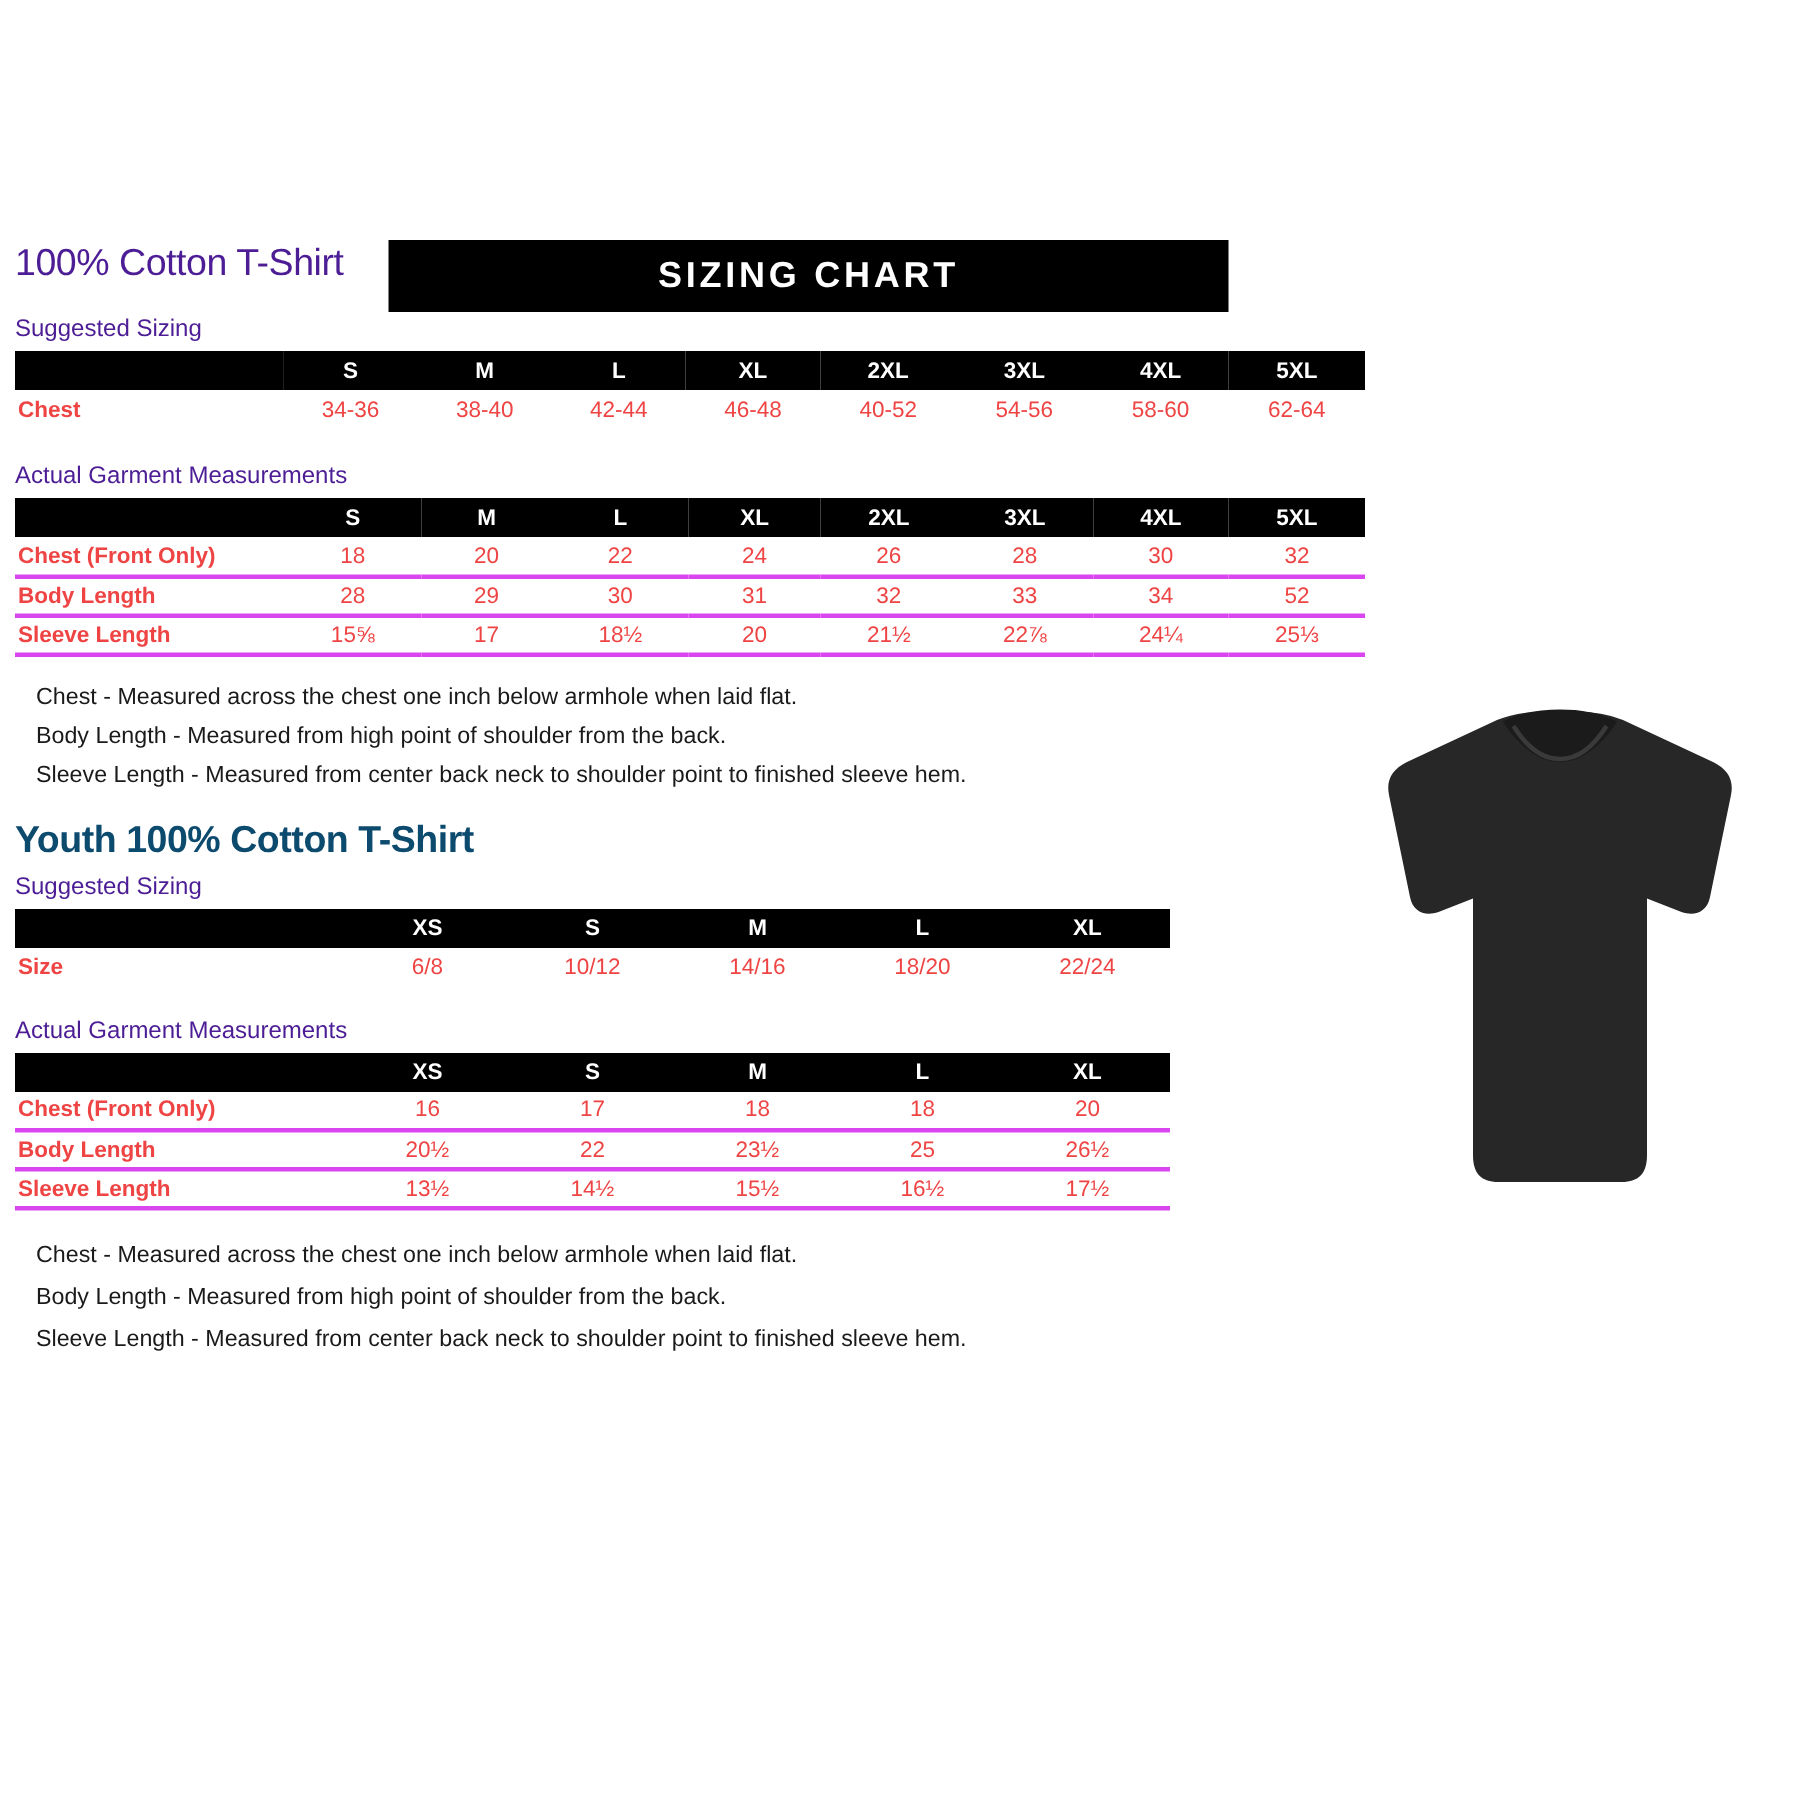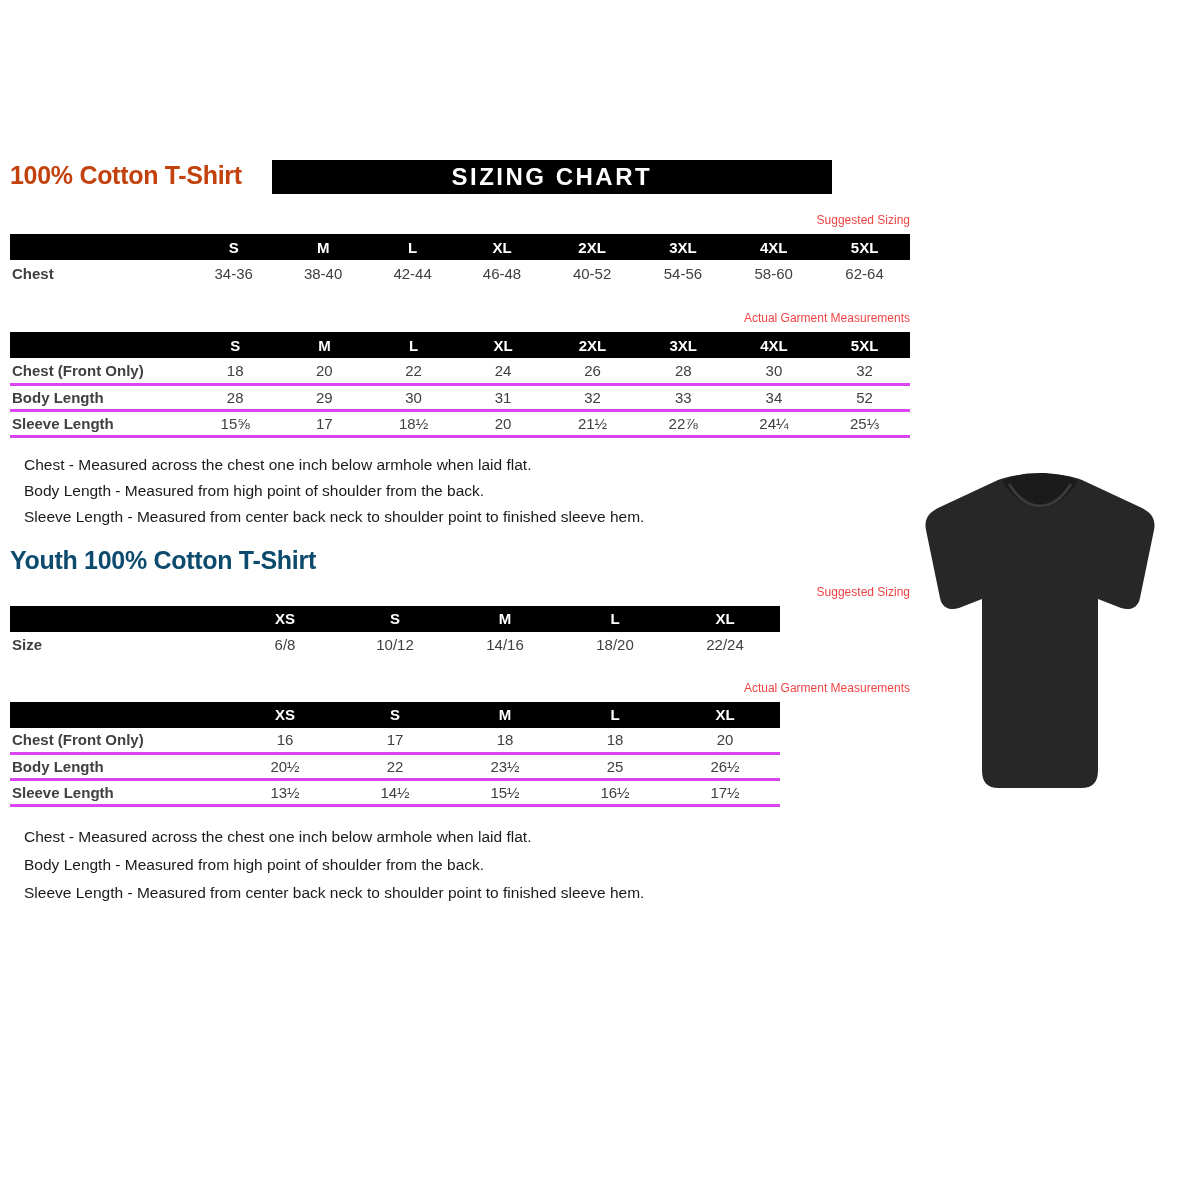--- a/index.html
+++ b/index.html
@@ -32,47 +32,46 @@
     width: 900px;
   }
 
   .title-row {
     display: flex;
     align-items: flex-start;
     height: 44px;
   }
   .main-title {
     font-size: 25px;
-    font-weight: 700;
+    font-weight: 400;
     letter-spacing: -0.3px;
-    color: #c2410c;
+    color: #4c1d95;
     line-height: 30px;
     white-space: nowrap;
   }
   .sizing-banner {
     margin-left: 30px;
     background: #000000;
     color: #ffffff;
     width: 560px;
-    height: 34px;
+    height: 48px;
     display: flex;
     align-items: center;
     justify-content: center;
     font-size: 24px;
     font-weight: 700;
     letter-spacing: 2.5px;
   }
 
   .sub-label {
-    font-size: 12px;
-    color: #ef4444;
+    font-size: 16px;
+    color: #4c1d95;
     margin-top: 6px;
     margin-bottom: 4px;
     line-height: 20px;
-    text-align: right;
   }
 
   table.size-table {
     border-collapse: collapse;
     table-layout: fixed;
     font-size: 15px;
   }
   table.size-table td, table.size-table th {
     padding: 0;
     margin: 0;
@@ -95,21 +94,21 @@
     text-align: left;
   }
 
   .data-row {
     height: 26px;
   }
   .data-row td {
     text-align: center;
     vertical-align: middle;
     font-size: 15px;
-    color: #404040;
+    color: #ef4444;
   }
   .data-row td.rowlabel {
     text-align: left;
     font-weight: 700;
     padding-left: 2px;
     font-size: 15px;
   }
   .data-row.sep td {
     border-bottom: 3px solid #d946ef;
   }

